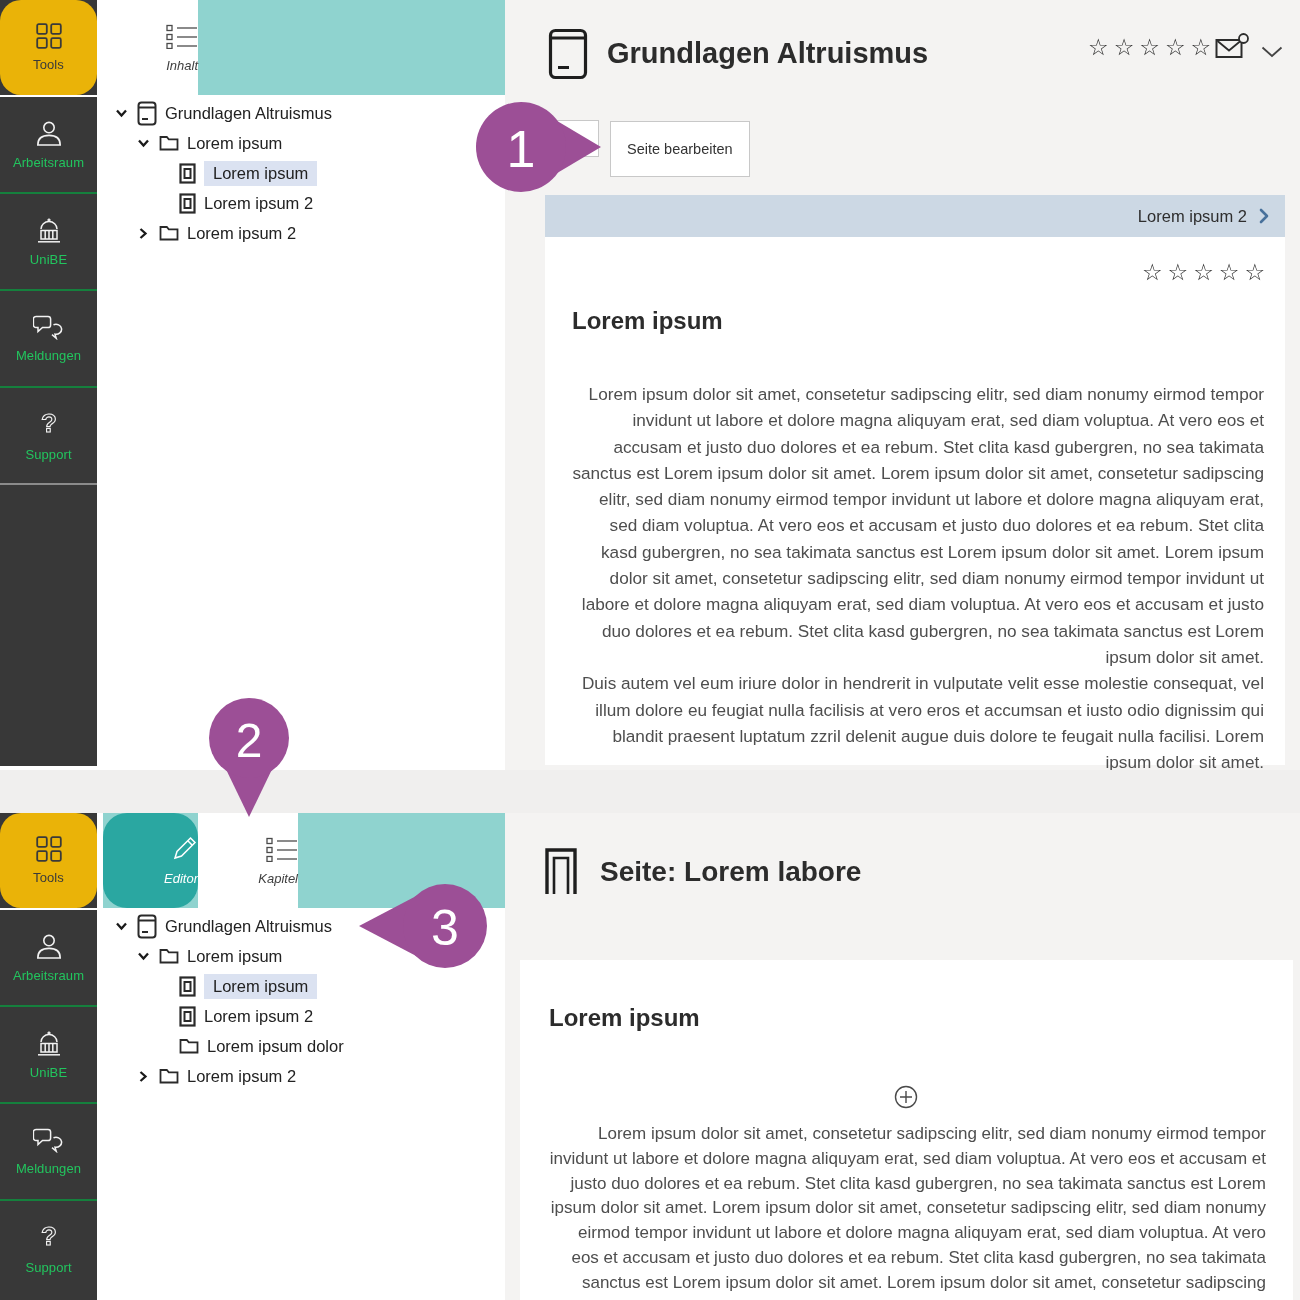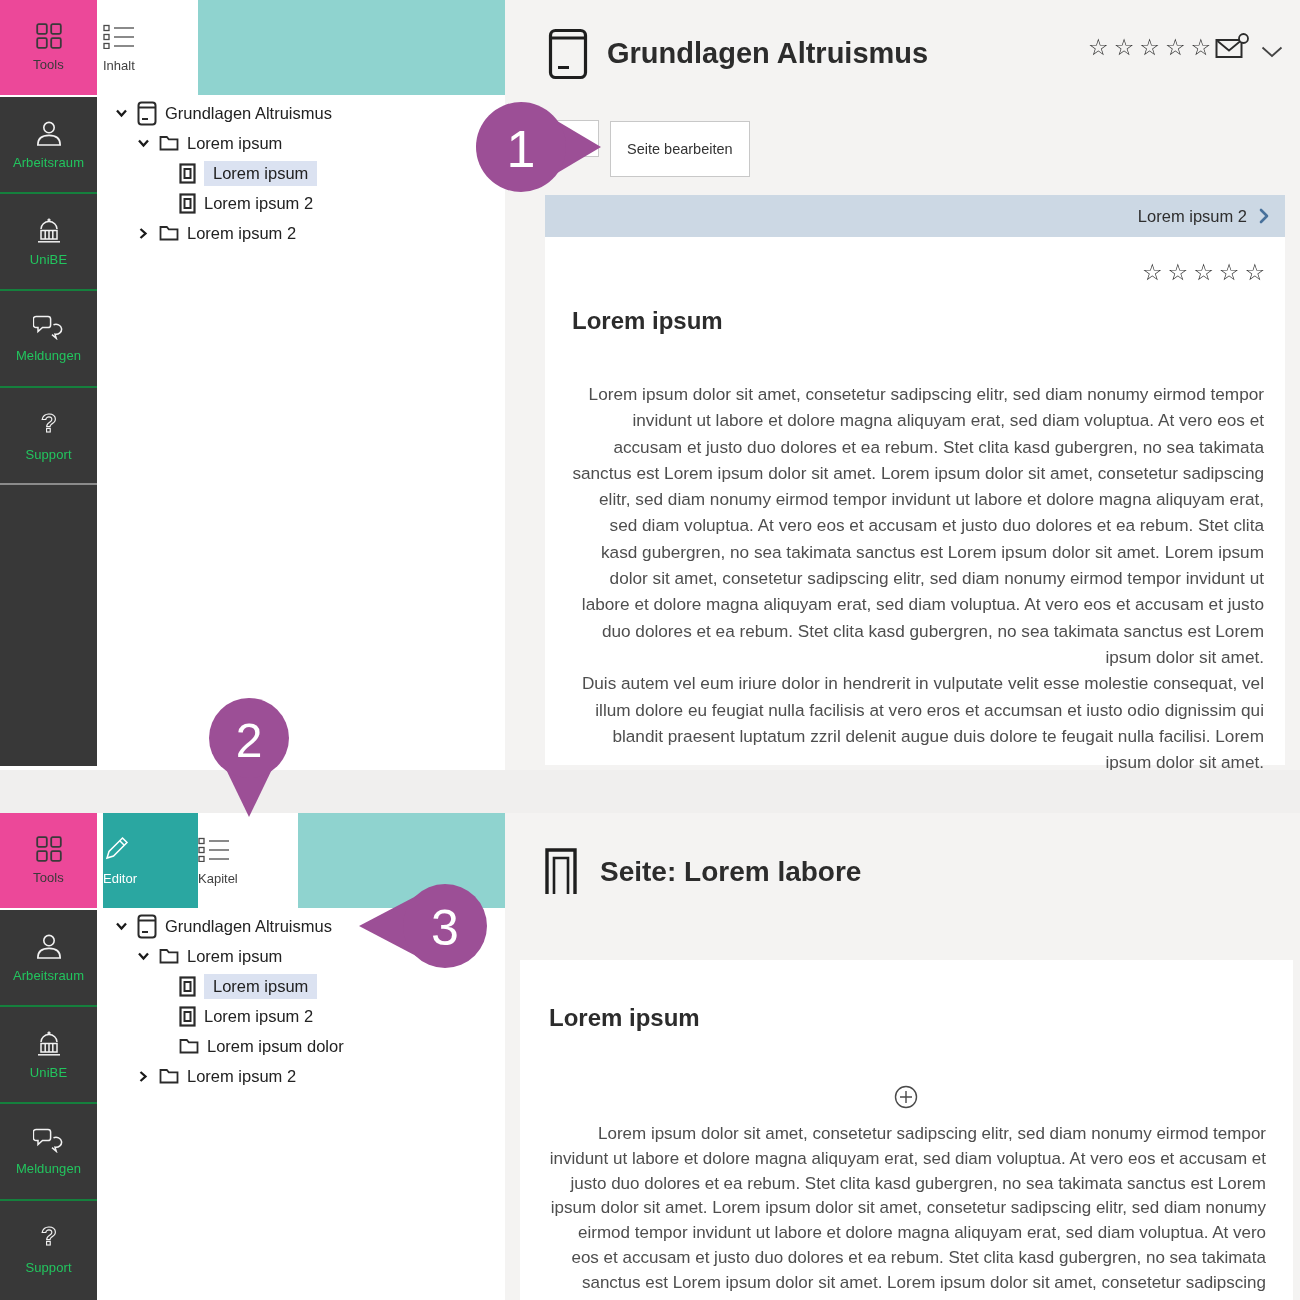--- a/index.html
+++ b/index.html
@@ -6,27 +6,27 @@
   .page{position:relative;width:1300px;height:1300px;overflow:hidden;background:#ffffff;
         font-family:"Liberation Sans",sans-serif;}
   .abs{position:absolute;}
   
   .rail{position:absolute;left:0;width:97px;background:#383838;}
   .rail-cell{height:95px;display:flex;flex-direction:column;align-items:center;justify-content:center;
              gap:8px;border-top:2px solid #15803d;cursor:pointer;}
   .rail-cell:first-child{border-top:none;}
   .rail-cell.first-dark{border-top:2px solid #ffffff;}
   .rail-cell span{font-size:13px;color:#22c55e;letter-spacing:.1px;}
-  .rail-cell.teal{background:#ec4899;}
+  .rail-cell.teal{background:#eab308;border-radius:21px;}
   .rail-cell.teal span{color:#3a3a3a;}
   .rail-fill{width:100%;}
   
   .teal-band{position:absolute;left:103px;width:402px;height:95px;background:#8fd3cf;}
-  .tab{position:absolute;top:0;height:95px;display:flex;flex-direction:column;align-items:flex-start;
-       justify-content:center;gap:9px;cursor:pointer;}
+  .tab{position:absolute;top:0;height:95px;display:flex;flex-direction:column;align-items:flex-end;
+       justify-content:center;gap:9px;cursor:pointer;font-style:italic;}
   .tab span{font-size:13px;color:#3f3f3f;}
   .tab.white{background:#ffffff;}
   .tab.active-teal{background:#2aa7a1;}
   .tab.active-teal span{color:#ffffff;}
   
   .tree{position:absolute;left:103px;width:402px;}
   .tree-row{display:flex;align-items:center;height:30px;cursor:pointer;}
   .lvl0{padding-left:12px}.lvl1{padding-left:34px}.lvl2{padding-left:76px}
   .exp{width:22px;display:flex;align-items:center;}
   .ticon{margin-right:8px;display:flex;align-items:center;}
@@ -301,21 +301,21 @@
       <div class="rail-cell">
         <svg width="22" height="30" viewBox="0 0 22 30">
             <text x="11" y="23" text-anchor="middle" font-size="26" font-weight="bold" fill="none" stroke="#f2f2f2" stroke-width="1.1" font-family="Liberation Sans, sans-serif">?</text>
           </svg>
         <span>Support</span>
       </div>
       <div class="rail-fill" style="height:4px;"></div>
     </div>
 
     <div class="teal-band" style="top:0;"></div>
-    <div class="tab active-teal" style="left:103px;width:95px;">
+    <div class="tab active-teal" style="left:103px;width:95px;border-radius:24px;">
       <svg width="27" height="27" viewBox="0 0 27 27">
           <g fill="none" stroke="#ffffff" stroke-width="1.5">
             <path d="M19.5,3 l4.5,4.5 L10.5,21 L4,23 L6,16.5 Z"></path>
             <path d="M16.8,5.7 l4.5,4.5"></path>
           </g>
         </svg>
       <span>Editor</span>
     </div>
     <div class="tab white" style="left:198px;width:100px;">
       <svg width="32" height="26" viewBox="0 0 32 26">

